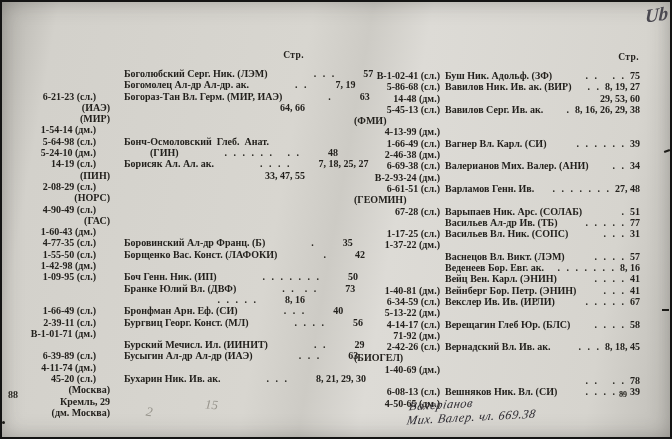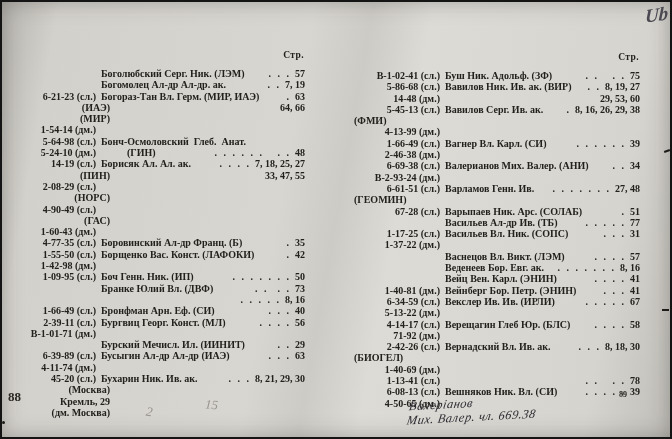--- a/index.html
+++ b/index.html
@@ -11,32 +11,32 @@
     color:#23211d;
   }
   .page{position:absolute;top:20px;height:430px;width:326px;margin-top:24px;}
   #pageL{left:6px;}
   #pageR{left:340px;}
   .col-header{height:13px;font-size:9.5px;font-weight:bold;text-align:right;letter-spacing:.4px;}
   #pageL .col-header{padding-right:28px;padding-top:6px;}
   #pageR .col-header{padding-right:27px;padding-top:8px;}
   .rows{margin-top:5px;}
   .row{display:flex;align-items:baseline;height:11.3px;line-height:11.3px;font-size:10px;font-weight:bold;white-space:pre;}
-  #pageL .row{padding-right:27px;}
+  #pageL .row{padding-right:27px;gap:23px;}
   #pageR .row{padding-right:26px;}
   .code{flex:0 0 auto;text-align:right;padding-right:5px;}
   #pageL .code{width:90px;text-align:right;}
   #pageR .code{width:100px;}
   .code.sub{text-align:left;padding-left:14px;}
   .name{flex:0 0 auto;}
   .name.ind{padding-left:26px;}
   .spacer{flex:1 1 auto;}
   .dots{letter-spacing:2px;padding-right:4px;color:#2a2822;}
   .pages{text-align:right;}
-  .page-num{position:absolute;font-size:13px;font-weight:bold;color:#2a2823;}
+  .page-num{position:absolute;font-size:10px;font-weight:bold;color:#2a2823;}
   #pnL{left:8px;top:389px;}
   #pnR{left:619px;top:390px;font-size:8px;}
   .hand{position:absolute;font-style:italic;color:#33313c;}
   #corner-mark{right:4px;top:4px;font-size:19px;font-weight:bold;transform:rotate(-8deg) skewX(-10deg);color:#4a4850;}
   #hw{left:408px;top:396px;font-size:12.5px;line-height:14px;transform:rotate(-3deg) skewX(-12deg);letter-spacing:.5px;color:#2e2c33;}
   .pencil{position:absolute;color:#97948c;font-size:13px;font-style:italic;}
   #pm1{left:146px;top:404px;transform:rotate(8deg);}
   #pm2{left:205px;top:397px;transform:rotate(4deg);}
   .artifact{position:absolute;background:#1c1b18;}
   #art1{right:2px;top:150px;width:6px;height:2px;transform:rotate(-20deg);}
@@ -105,24 +105,24 @@
         <div class="row"><span class="code">1-17-25 (сл.)</span><span class="name">Васильев Вл. Ник. (СОПС)</span><span class="spacer"></span><span class="dots">. . .</span><span class="pages">31</span></div>
         <div class="row"><span class="code">1-37-22 (дм.)</span><span class="name"></span><span class="spacer"></span><span class="dots"></span><span class="pages"></span></div>
         <div class="row"><span class="code"></span><span class="name">Васнецов Вл. Викт. (ЛЭМ)</span><span class="spacer"></span><span class="dots">. . . .</span><span class="pages">57</span></div>
         <div class="row"><span class="code"></span><span class="name">Веденеев Бор. Евг. ак.</span><span class="spacer"></span><span class="dots">. . . . . . .</span><span class="pages">8, 16</span></div>
         <div class="row"><span class="code"></span><span class="name">Вейц Вен. Карл. (ЭНИН)</span><span class="spacer"></span><span class="dots">. . . .</span><span class="pages">41</span></div>
         <div class="row"><span class="code">1-40-81 (дм.)</span><span class="name">Вейнберг Бор. Петр. (ЭНИН)</span><span class="spacer"></span><span class="dots">. . .</span><span class="pages">41</span></div>
         <div class="row"><span class="code">6-34-59 (сл.)</span><span class="name">Векслер Ив. Ив. (ИРЛИ)</span><span class="spacer"></span><span class="dots">. . . . .</span><span class="pages">67</span></div>
         <div class="row"><span class="code">5-13-22 (дм.)</span><span class="name"></span><span class="spacer"></span><span class="dots"></span><span class="pages"></span></div>
         <div class="row"><span class="code">4-14-17 (сл.)</span><span class="name">Верещагин Глеб Юр. (БЛС)</span><span class="spacer"></span><span class="dots">. . . .</span><span class="pages">58</span></div>
         <div class="row"><span class="code">71-92 (дм.)</span><span class="name"></span><span class="spacer"></span><span class="dots"></span><span class="pages"></span></div>
-        <div class="row"><span class="code">2-42-26 (сл.)</span><span class="name">Вернадский Вл. Ив. ак.</span><span class="spacer"></span><span class="dots">. . .</span><span class="pages">8, 18, 30</span></div>
+        <div class="row"><span class="code">2-42-26 (сл.)</span><span class="name">Вернадский Вл. Ив. ак.</span><span class="spacer"></span><span class="dots">. . .</span><span class="pages">8, 18, 45</span></div>
         <div class="row"><span class="code sub">(БИОГЕЛ)</span><span class="name"></span><span class="spacer"></span><span class="dots"></span><span class="pages"></span></div>
         <div class="row"><span class="code">1-40-69 (дм.)</span><span class="name"></span><span class="spacer"></span><span class="dots"></span><span class="pages"></span></div>
-        <div class="row"><span class="code">1-13-41 (сл.)</span><span class="spacer"></span><span class="dots">. .   . .</span><span class="pages">78</span></div>
+        <div class="row"><span class="spacer"></span><span class="dots">. .   . .</span><span class="pages">78</span></div>
         <div class="row"><span class="code">6-08-13 (сл.)</span><span class="name">Вешняков Ник. Вл. (СИ)</span><span class="spacer"></span><span class="dots">. . . . .</span><span class="pages">39</span></div>
         <div class="row"><span class="code">4-50-65 (дм.)</span><span class="name"></span><span class="spacer"></span><span class="dots"></span><span class="pages"></span></div>
       </div>
   </div>
 
   <div class="page-num" id="pnL">88</div>
   <div class="page-num" id="pnR">89</div>
 
   <div class="hand" id="corner-mark">Ub</div>
 

